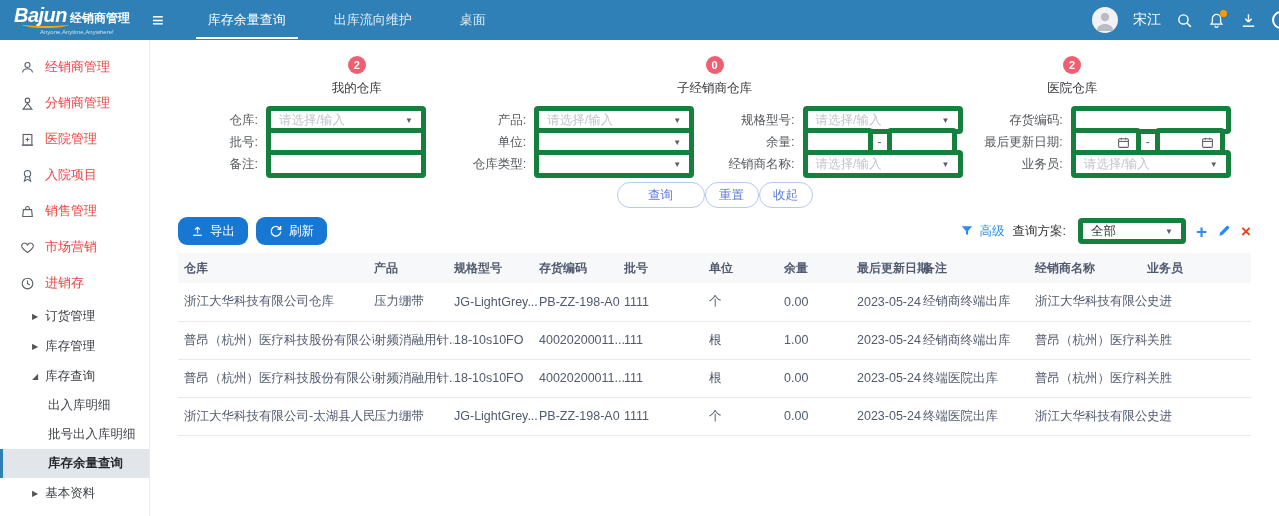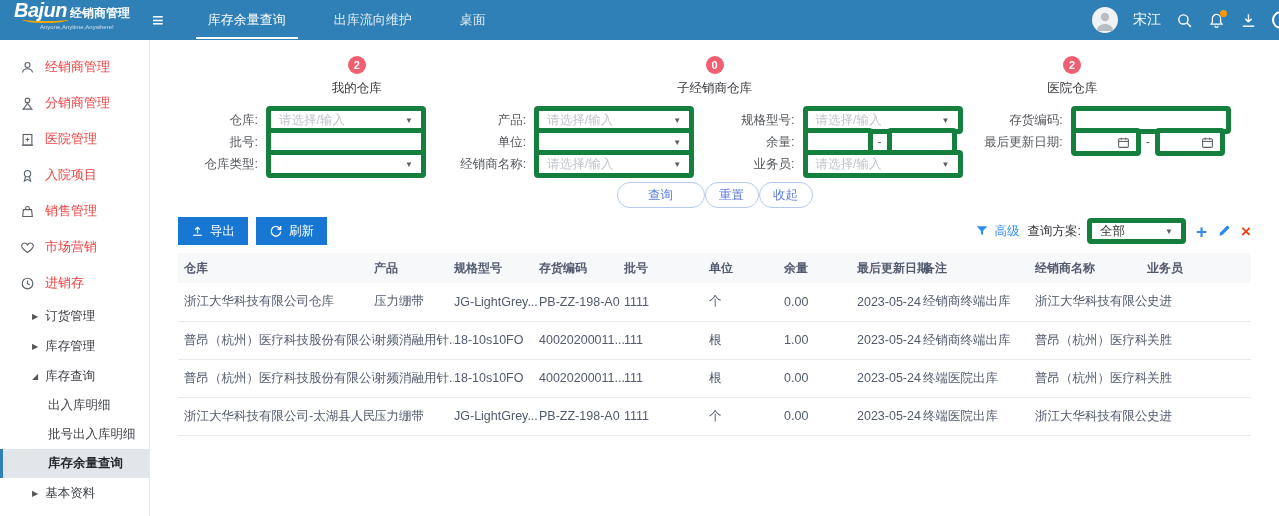--- a/index.html
+++ b/index.html
@@ -1,21 +1,21 @@
 <!DOCTYPE html>
 <html><head>
 <meta charset="utf-8">
 <style>
   * { margin:0; padding:0; box-sizing:border-box; }
   html,body { width:1279px; height:516px; overflow:hidden; background:#fff;
     font-family:"Liberation Sans","DejaVu Sans",sans-serif; }
   .page { position:relative; width:1279px; height:516px; background:#fff; overflow:hidden; }
 
   
-  .navbar { height:40px; background:#2f80b6; display:flex; color:#fff; }
+  .navbar { height:40px; background:#2f80b6; display:flex; align-items:center; color:#fff; }
   .logo { width:150px; padding-left:14px; line-height:1; }
   .logo-row { display:flex; align-items:baseline; white-space:nowrap; }
   .brand { font-size:20px; font-weight:bold; font-style:italic; letter-spacing:-.5px; position:relative; }
   .brand::after { content:""; position:absolute; left:8px; right:-2px; bottom:-3px; height:5px;
     border-bottom:2px solid #f5a800; border-radius:50%; }
   .brand-cn { font-size:12px; font-weight:bold; margin-left:3px; }
   .slogan { font-size:6px; color:rgba(255,255,255,.75); margin-top:4px; padding-left:26px; }
   .hamburger { font-size:20px; margin:0 6px 0 2px; cursor:pointer; line-height:40px; }
   .tabs { display:flex; height:40px; margin-left:14px; }
   .tab { position:relative; padding:0 24px; line-height:40px; font-size:13px; color:#e3edf5; cursor:pointer; }
@@ -63,32 +63,32 @@
   .date-field { display:flex; align-items:center; justify-content:flex-end; width:72px; cursor:text; }
   .cal { color:#5c6269; display:block; }
 
   .action-row { display:flex; justify-content:center; margin-top:8px; }
   .btn-outline { height:26px; border:1px solid #b5c8f2; border-radius:14px; background:#fff;
     color:#5e7ce0; font-size:12.5px; cursor:pointer; font-family:inherit; }
   .btn-query { width:88px; }
   .btn-sm { width:54px; }
 
   .toolbar { display:flex; align-items:center; margin-top:9px; }
-  .btn-fill { height:28px; padding:0 13px; border:none; border-radius:0; background:#1877d2;
+  .btn-fill { height:28px; padding:0 13px; border:none; border-radius:9px; background:#1877d2;
     color:#fff; font-size:12.5px; cursor:pointer; display:flex; align-items:center; gap:6px; font-family:inherit; }
   .btn-fill + .btn-fill { margin-left:8px; }
   .toolbar-right { margin-left:auto; display:flex; align-items:center; }
   .search-box { display:flex; align-items:center; gap:6px; width:208px; height:26px;
     border-bottom:1px solid #dcdee2; color:#9aa0a6; }
   .search-box input { border:none; outline:none; flex:1; font-size:12.5px; color:#333; font-family:inherit; }
   .search-box input::placeholder { color:#9aa0a6; }
   .funnel { margin-left:22px; display:block; cursor:pointer; color:#2d8cf0; }
   .adv-link { color:#2d8cf0; font-size:12.5px; margin-left:5px; cursor:pointer; }
   .scheme-label { font-size:12.5px; color:#33363b; margin-left:8px; }
-  .scheme-select { width:99px; height:26px; margin-left:6px; }
+  .scheme-select { width:108px; height:26px; margin-left:12px; }
   .icon-btn { margin-left:10px; cursor:pointer; display:flex; align-items:center; }
   .plus { color:#2d8cf0; font-size:19px; font-weight:bold; line-height:1; }
   .pencil { color:#2d8cf0; }
   .xdel { color:#ed4014; font-size:17px; font-weight:bold; line-height:1; }
 
   table { border-collapse:collapse; table-layout:fixed; width:1073px; margin-top:8px; }
   th { background:#f7f8fa; height:30px; text-align:left; font-size:12px; font-weight:bold;
     color:#515a6e; white-space:nowrap; overflow:visible; padding:0; }
   td { height:38px; border-bottom:1px solid #e8eaec; font-size:12.5px; color:#515a6e;
     white-space:nowrap; overflow:hidden; padding:0 4px 0 0; }
@@ -300,20 +300,24 @@
         <div class="field small date-field">
             <svg class="cal" width="13" height="13" viewBox="0 0 24 24">
               <rect x="3" y="5" width="18" height="16" rx="2" fill="none" stroke="currentColor" stroke-width="2"></rect>
               <line x1="3" y1="10" x2="21" y2="10" stroke="currentColor" stroke-width="2"></line>
               <line x1="8" y1="3" x2="8" y2="7" stroke="currentColor" stroke-width="2"></line>
               <line x1="16" y1="3" x2="16" y2="7" stroke="currentColor" stroke-width="2"></line>
             </svg>
           </div>
         </div>
 
+      <div class="cell">
+          <span class="lbl">备注:</span>
+        <input class="field" style="">
+        </div>
       <div class="cell">
           <span class="lbl">仓库类型:</span>
         <div class="field select">
             <span class="ph"></span>
             <span class="caret">▼</span>
           </div>
         </div>
       <div class="cell">
           <span class="lbl">经销商名称:</span>
         <div class="field select">

